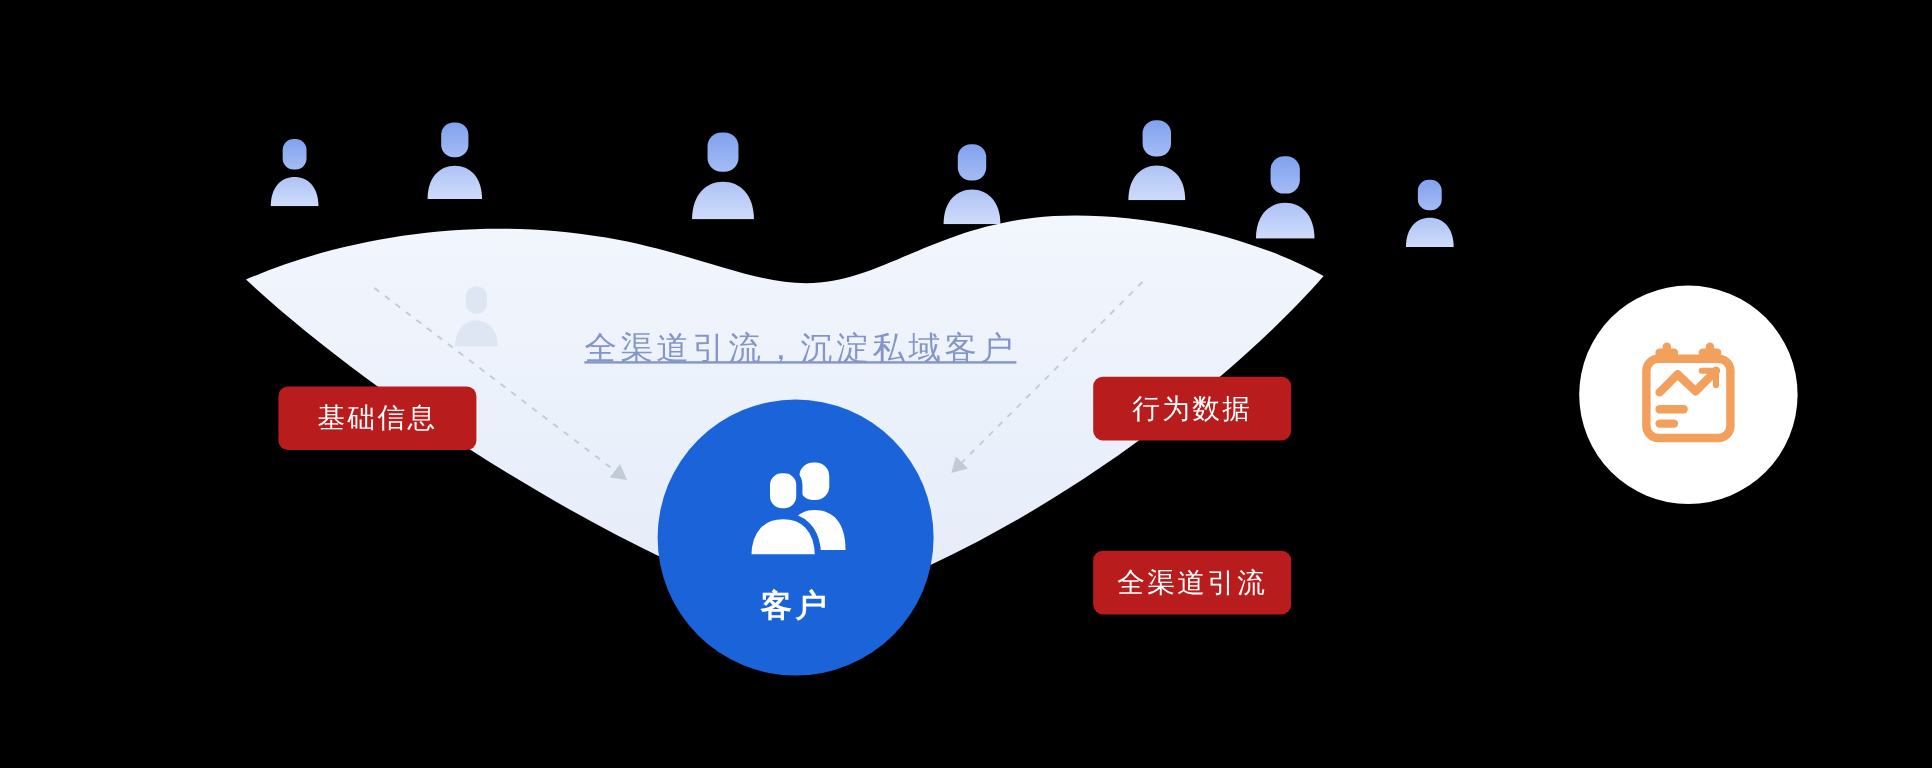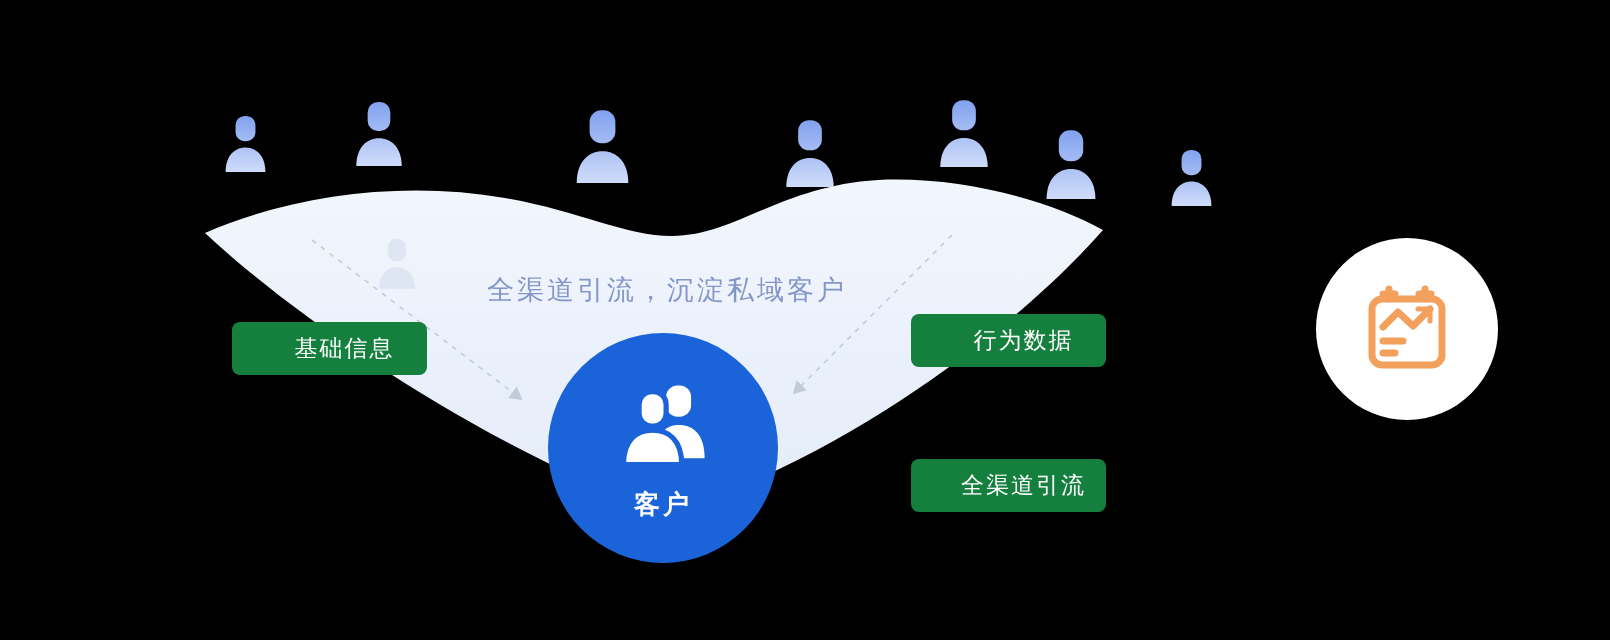--- a/index.html
+++ b/index.html
@@ -19,31 +19,32 @@
   .funnel-layer{position:absolute;left:0;top:0;width:1610px;height:640px;}
 
   .funnel-title{
     position:absolute;
     left:420px;top:272px;width:494px;
     text-align:center;
     font-size:27px;
     letter-spacing:3px;
     color:#8496c8;
     font-weight:400;
+    text-decoration:underline;
   }
 
   .data-label{
     position:absolute;
     width:165px;height:53px;
-    background:#15803d;
+    background:#b91c1c;
     border-radius:8px;
     color:#ffffff;
     font-size:23px;
     letter-spacing:2px;
-    display:flex;align-items:center;justify-content:center;padding-left:30px;
+    display:flex;align-items:center;justify-content:center;
   }
   .lbl-basic{left:232px;top:322px;}
   .lbl-behavior{left:911px;top:314px;}
   .lbl-transaction{left:232px;top:459px;}
   .lbl-interest{left:911px;top:459px;}
 
   .customer-circle{
     position:absolute;
     left:548px;top:333px;
     width:230px;height:230px;

